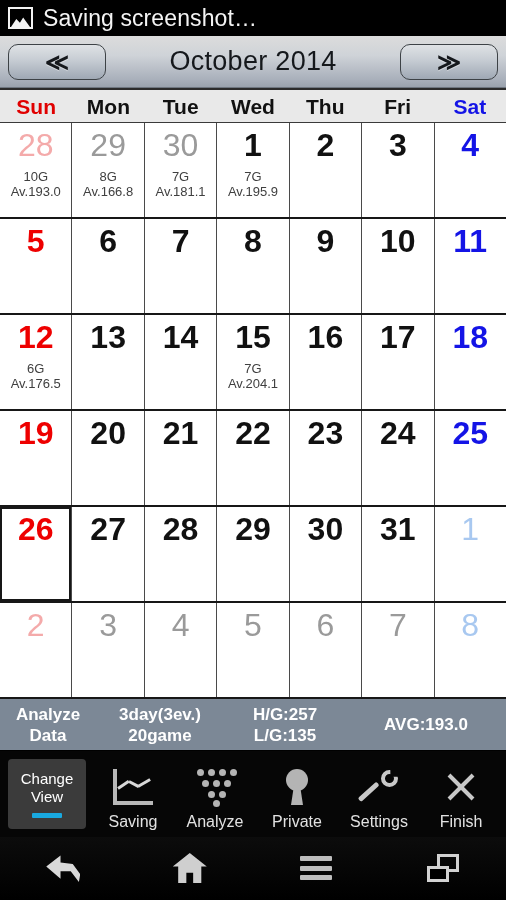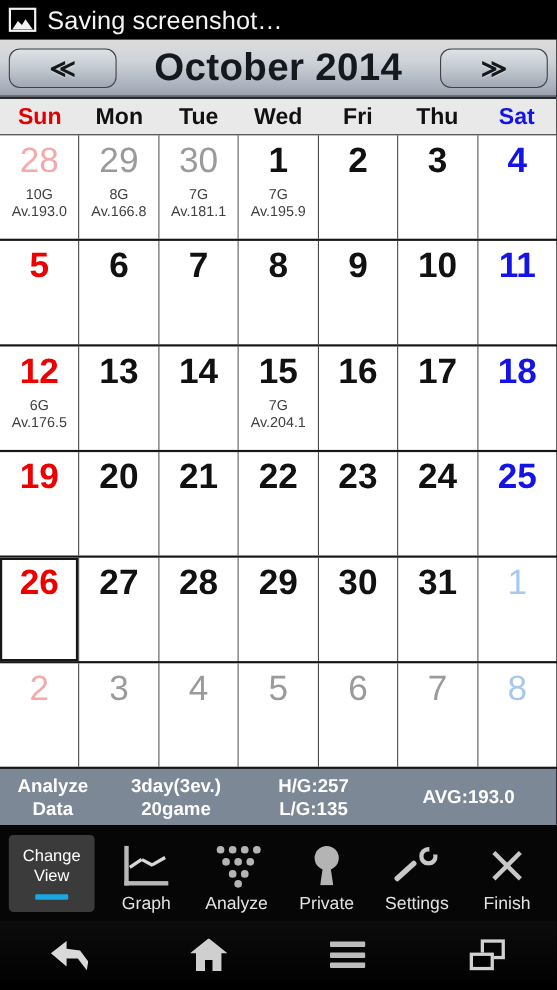--- a/index.html
+++ b/index.html
@@ -34,21 +34,21 @@
   .navbtn {
     position:absolute; top:8px; width:98px; height:36px; border-radius:10px;
     border:1px solid #3d4246;
     background: linear-gradient(to bottom, #dfe2e5 0%, #c6ccd3 45%, #9fa8b4 100%);
     display:flex; align-items:center; justify-content:center;
     color:#15181c; font-size:23px; font-weight:bold; line-height:1;
     text-shadow: 0 1px 0 rgba(255,255,255,.45);
   }
   .navbtn.prev { left: 8px; }
   .navbtn.next { right: 8px; }
-  .monthtitle { font-size:35px; font-weight:bold; color:#15181c; letter-spacing:.3px; }
+  .monthtitle { font-size:27px; font-weight:normal; color:#15181c; letter-spacing:.3px; }
 
   
   .weekhead {
     display:flex; height:35px; background:#e9e9e9;
     border-top:2px solid #2b2b2b; border-bottom:1px solid #3a3a3a;
   }
   .weekhead div {
     flex:1; text-align:center; font-size:21px; font-weight:bold; color:#111;
     line-height:33px;
   }
@@ -152,22 +152,22 @@
     <div class="navbtn prev">≪</div>
     <div class="monthtitle">October 2014</div>
     <div class="navbtn next">≫</div>
   </div>
 
   <div class="weekhead" id="weekhead">
       <div class="sun">Sun</div>
       <div class="">Mon</div>
       <div class="">Tue</div>
       <div class="">Wed</div>
+      <div class="">Thu</div>
       <div class="">Fri</div>
-      <div class="">Thu</div>
       <div class="sat">Sat</div>
     </div>
 
   <div class="grid" id="grid">
       <div class="wk">
         <div class="cell">
           <div class="daynum muted-red">28</div>
           <div class="info">
             <div>10G</div>
             <div>Av.193.0</div>
@@ -353,21 +353,21 @@
     </div>
 
     <div class="tbitem">
       <div class="ticon">
         <div class="ic-graph">
           <span class="ln" style="left:5px;  top:18px; width:13px; transform:rotate(-34deg);"></span>
           <span class="ln" style="left:16px; top:11px; width:11px; transform:rotate(28deg);"></span>
           <span class="ln" style="left:25px; top:16px; width:14px; transform:rotate(-30deg);"></span>
         </div>
       </div>
-      <div class="tblabel">Graph</div>
+      <div class="tblabel">Saving</div>
     </div>
 
     <div class="tbitem">
       <div class="ticon">
         <div class="ic-pins">
           <i style="left:4px;  top:2px;"></i>
             <i style="left:15px; top:2px;"></i>
           <i style="left:26px; top:2px;"></i>
             <i style="left:37px; top:2px;"></i>
           <i style="left:9px;  top:13px;"></i>

